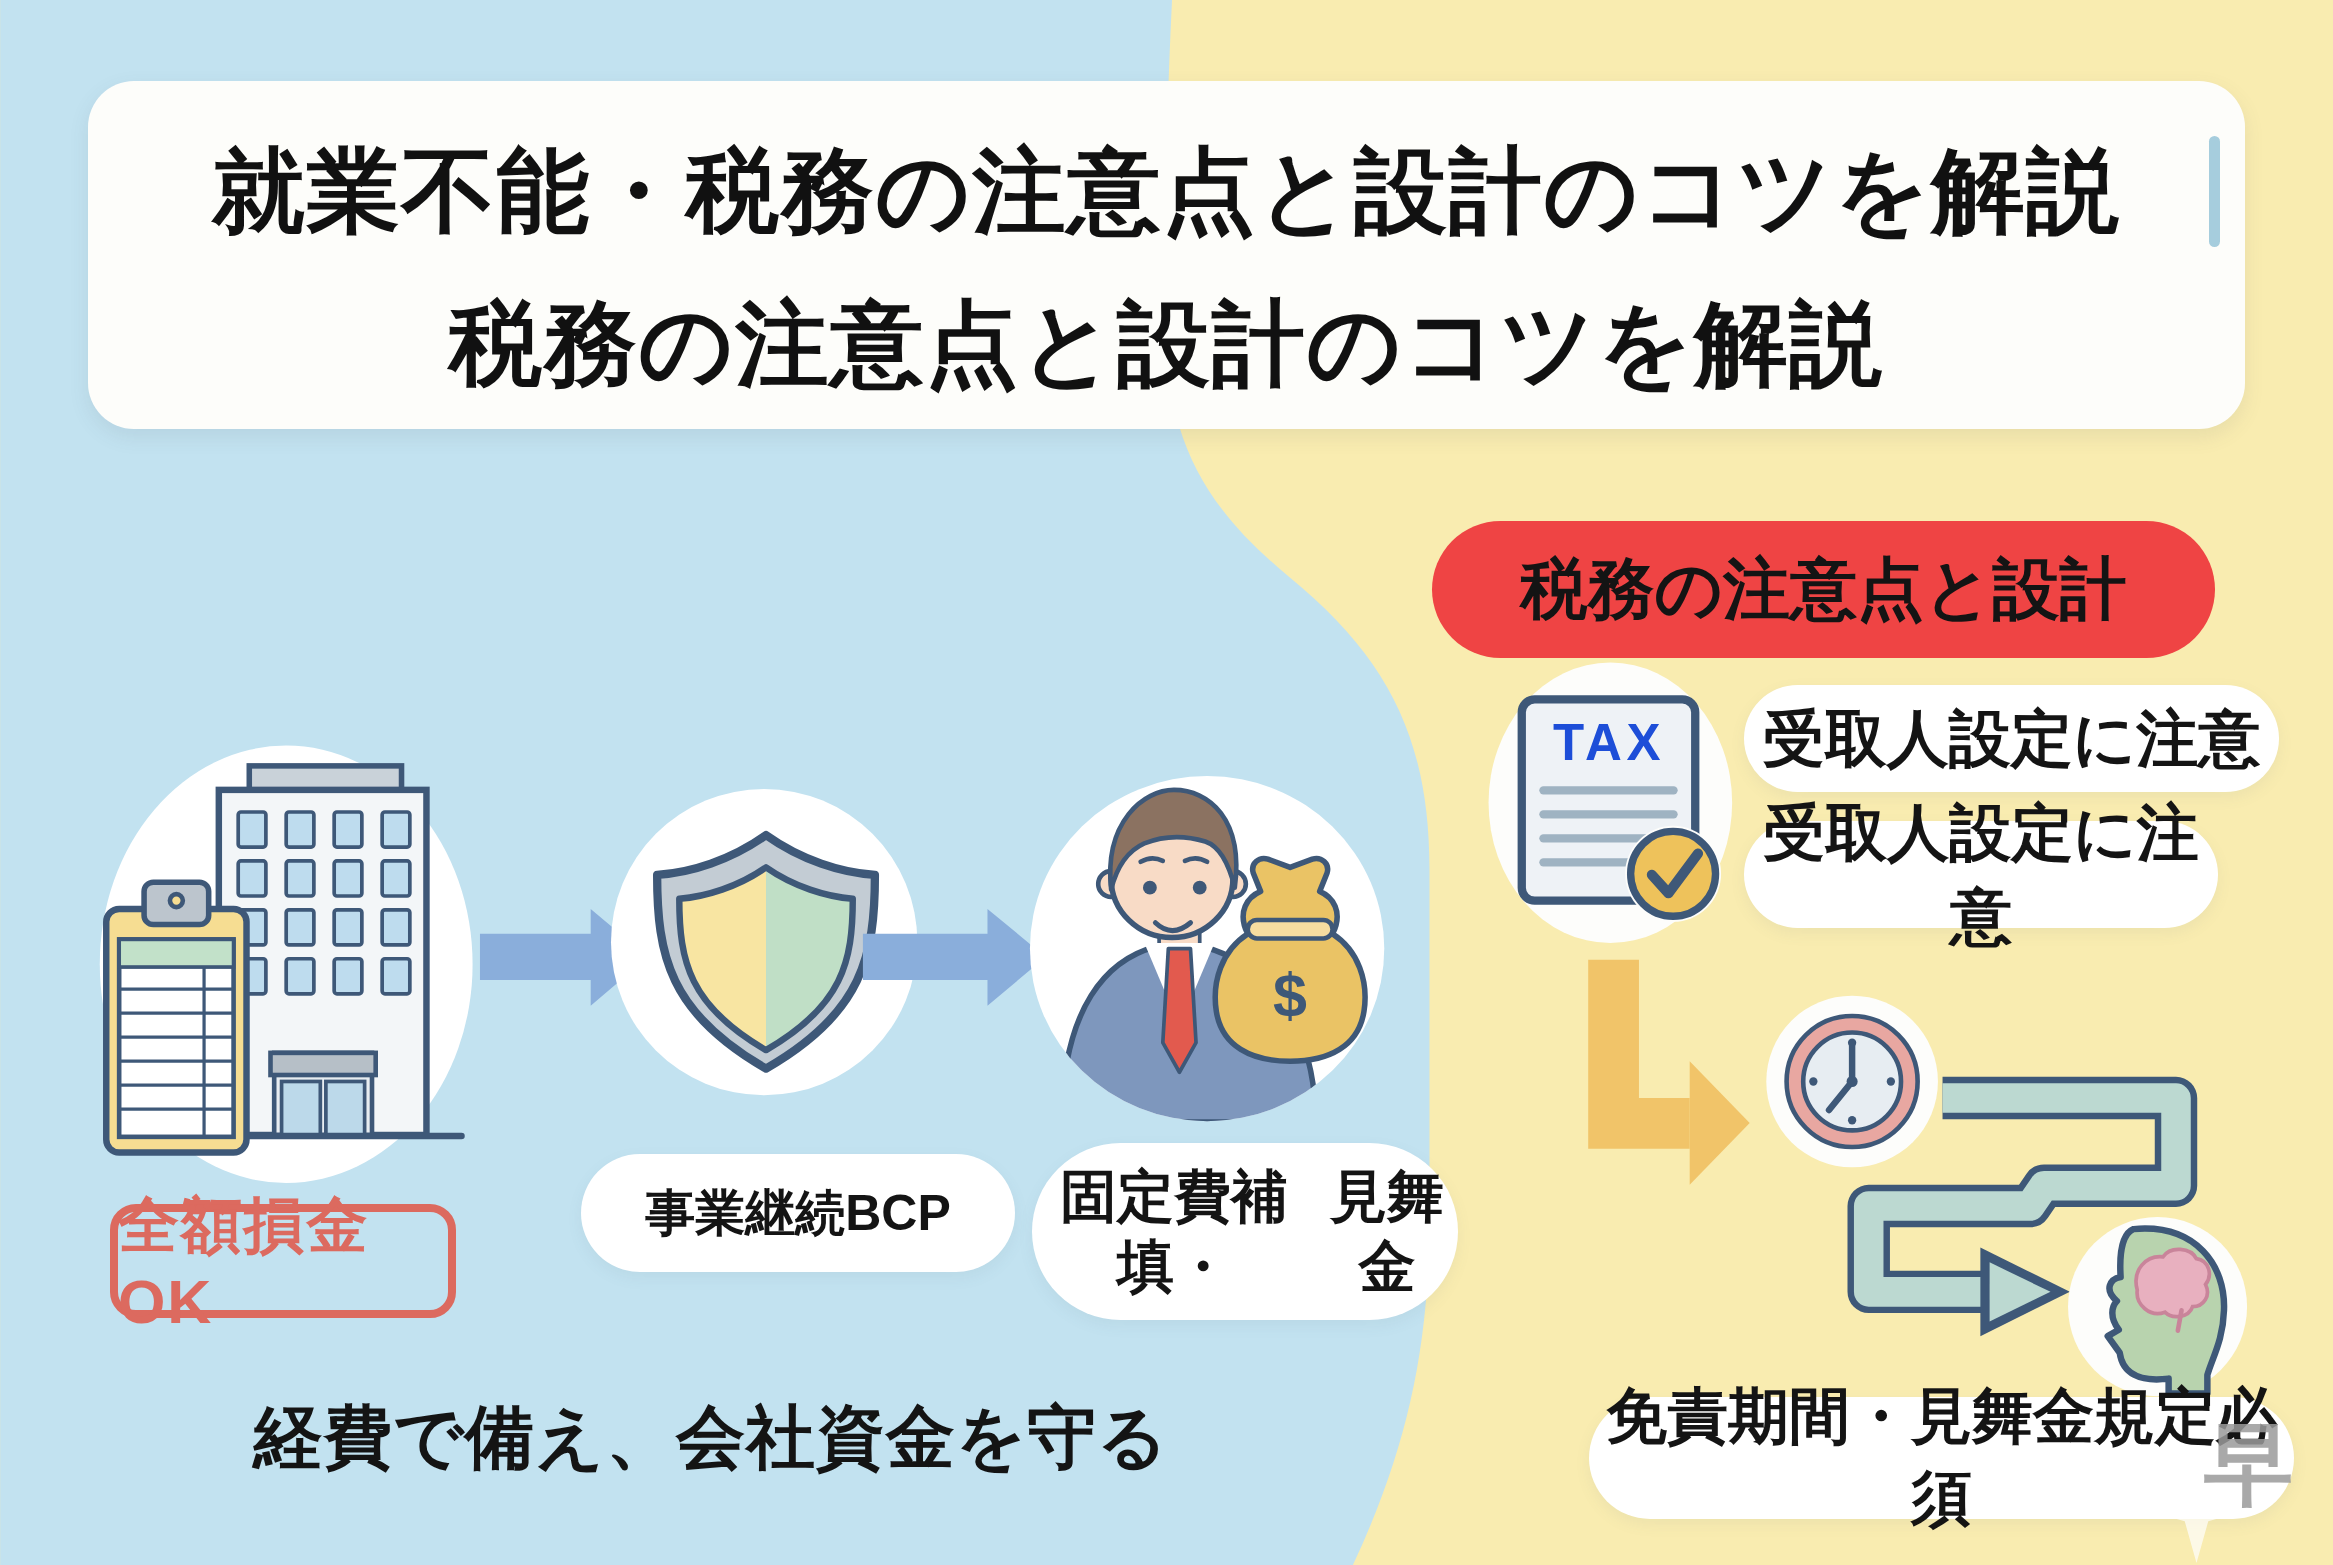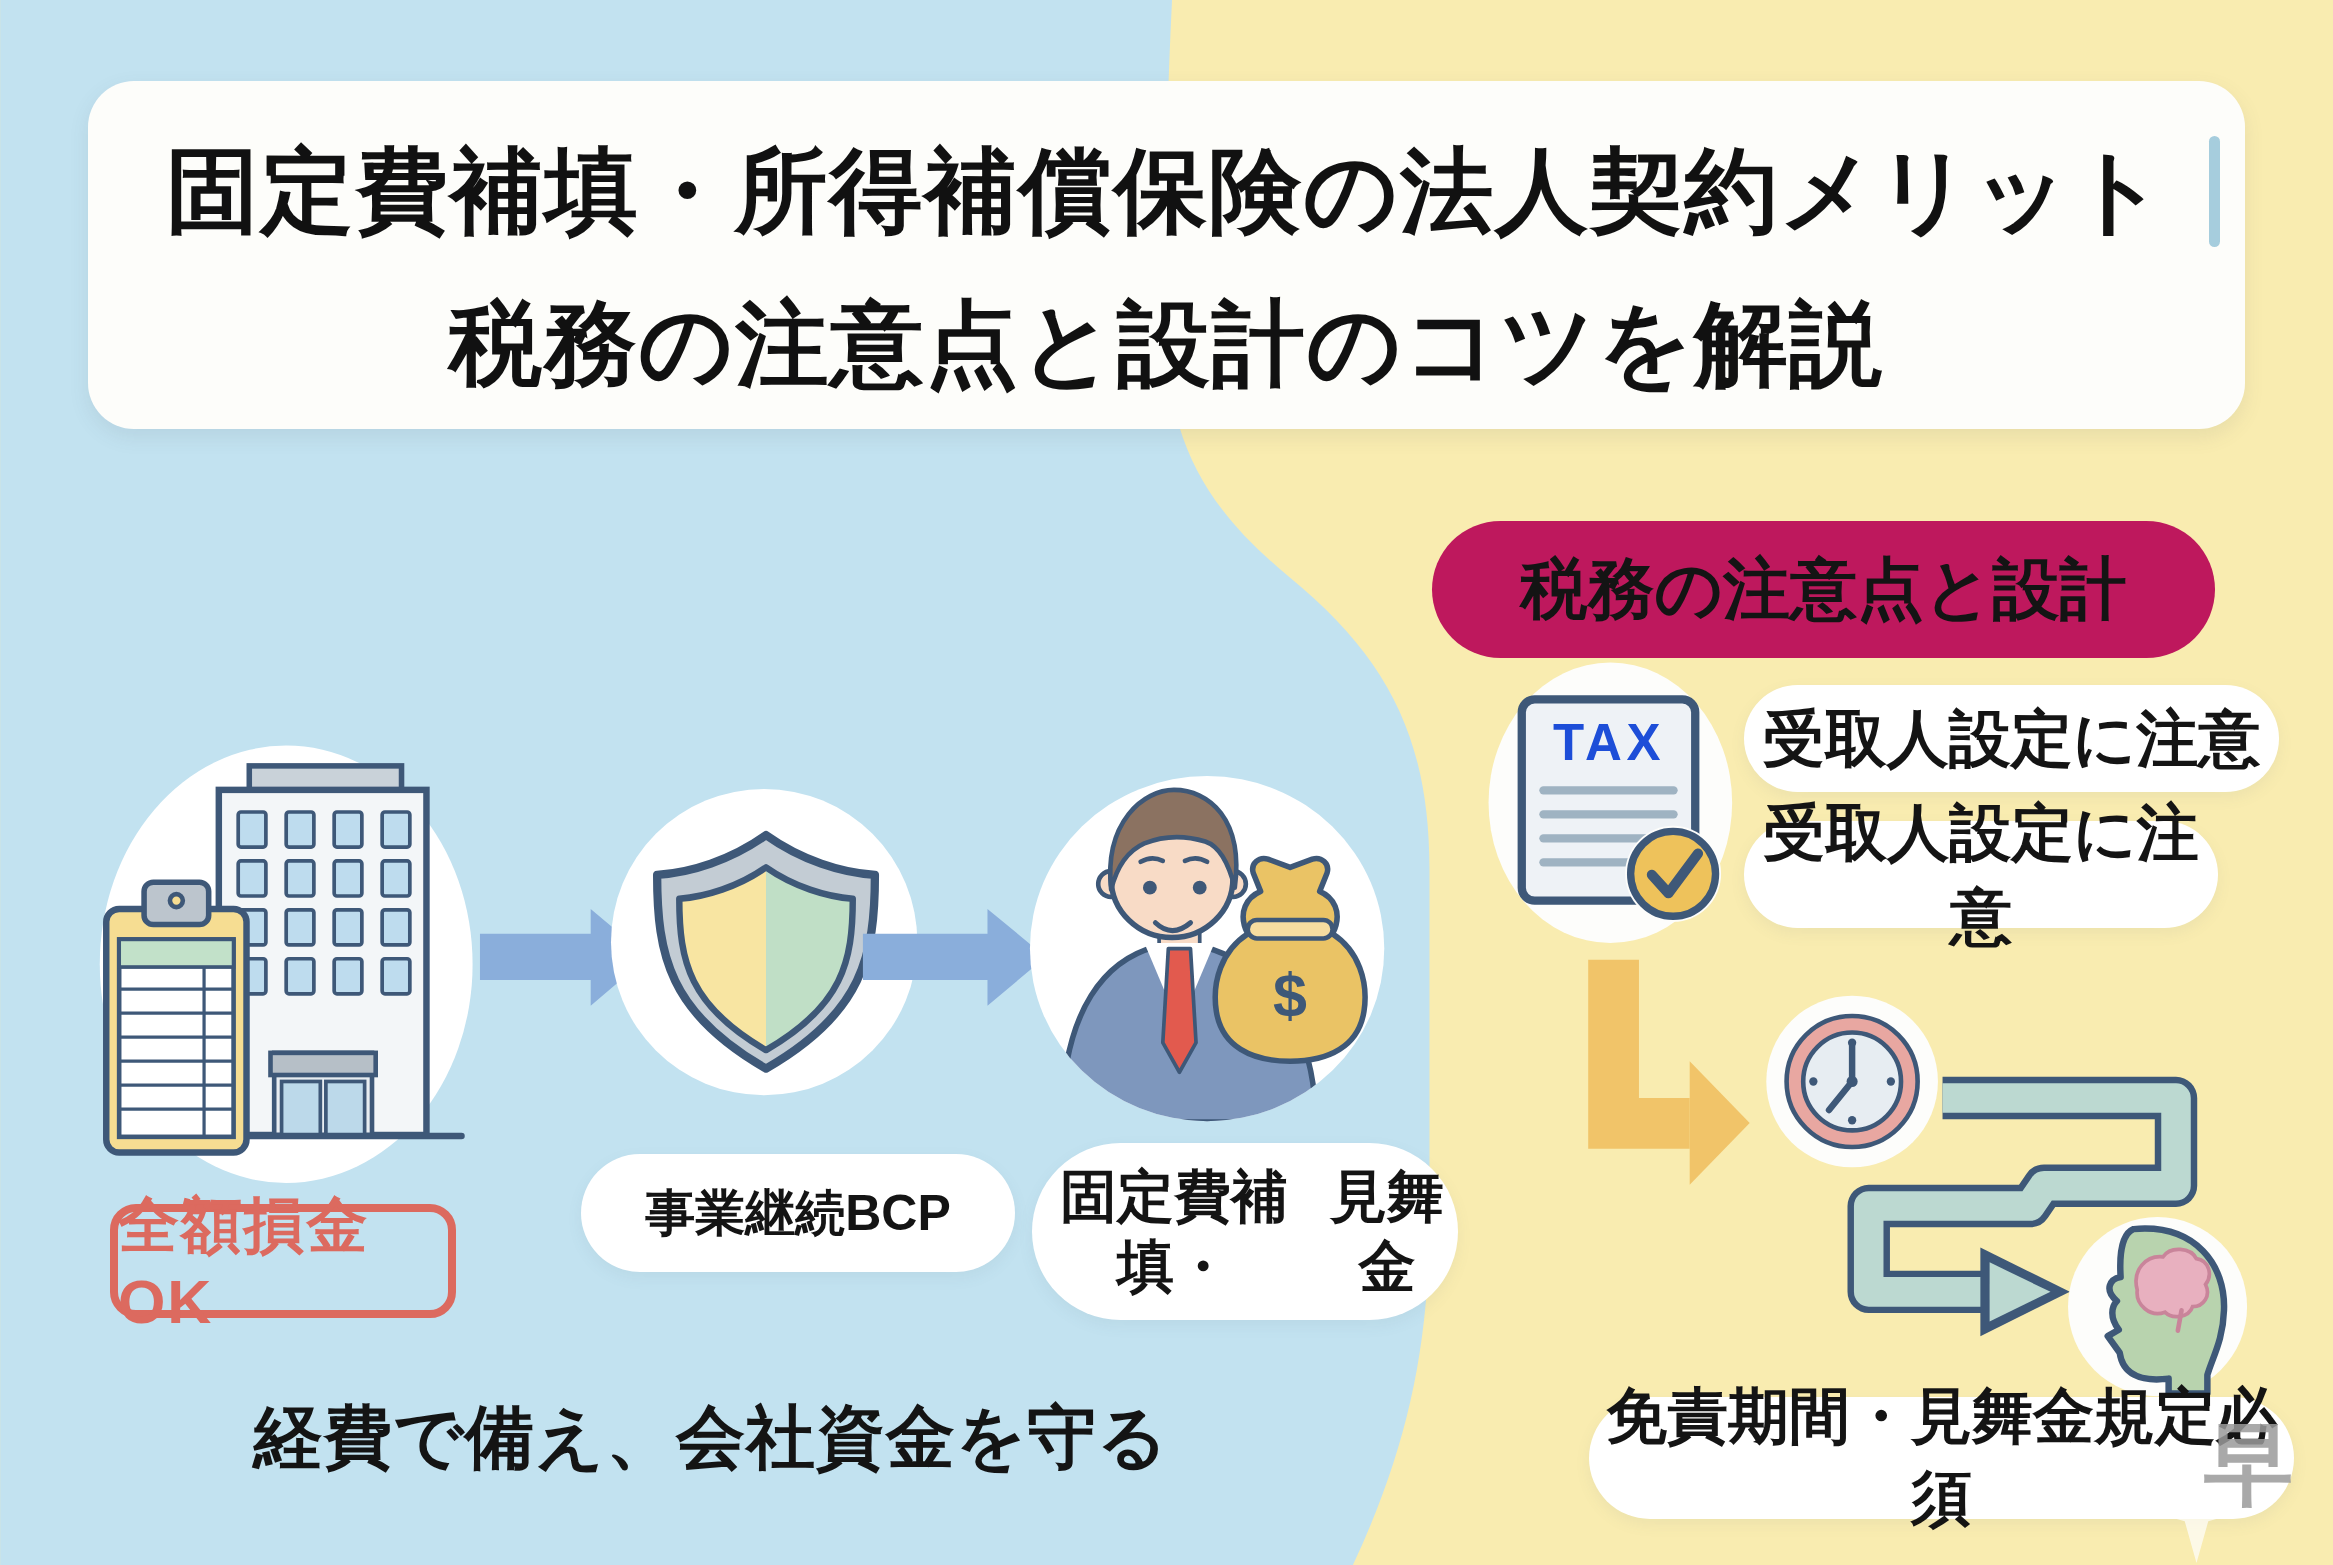--- a/index.html
+++ b/index.html
@@ -16,21 +16,21 @@
   .title-line{position:absolute; left:0; width:2157px; text-align:center;
     font-weight:900; color:#111; font-size:93px; letter-spacing:1.8px;}
   .cursor-bar{position:absolute; left:2121px; top:55px; width:11px; height:111px;
     background:#a6cddd; border-radius:5.5px;}
   .pill{
     position:absolute; background:#ffffff; border-radius:922px;
     display:flex; align-items:center; justify-content:center;
     font-weight:900; color:#141414; text-align:center;
     box-shadow:0 5.5px 14.8px rgba(90,110,130,.08);
   }
-  .pill.yellow{background:#be185d; box-shadow:none;font-family:Liberation Mono, monospace;}
+  .pill.yellow{background:#ef4444; box-shadow:none;font-family:Liberation Mono, monospace;}
   .pill.twoline{line-height:1.22;}
   .badge{
     position:absolute; left:110px; top:1204px; width:346px; height:114px;
     border:8.3px solid #dc6a5f; border-radius:26px; box-sizing:border-box;
     display:flex; align-items:center; justify-content:center;
     color:#dc6a5f; font-weight:900; font-size:61px; letter-spacing:1.8px;
   }
   .tax-label{position:absolute; left:1522px; top:713px; width:174px; text-align:center;
     font-weight:900; font-size:51px; letter-spacing:4.6px; color:#1d4ed8;}
   .dollar{position:absolute; left:1253px; top:960px; width:74px; text-align:center;
@@ -192,21 +192,21 @@
 
     <g>
       <circle cx="2338" cy="1416" r="97" fill="#fdfdfb"></circle>
       <path d="M2312,1332 C2380,1326 2412,1372 2410,1420 C2409,1452 2398,1470 2392,1490 L2392,1510 L2350,1510 L2350,1494 C2318,1498 2300,1488 2297,1466 L2284,1448 L2296,1441 C2286,1428 2288,1416 2294,1410 C2280,1398 2286,1386 2298,1384 C2296,1352 2302,1336 2312,1332 Z" fill="#b8d3ae" stroke="#3e5878" stroke-width="7" stroke-linejoin="round"></path>
       <path d="M2316,1398 C2310,1376 2326,1360 2344,1362 C2352,1350 2374,1352 2380,1364 C2394,1366 2398,1382 2390,1392 C2396,1404 2388,1416 2376,1416 C2372,1428 2354,1430 2346,1422 C2330,1428 2314,1414 2316,1398 Z" fill="#e8b0bf" stroke="#c9849a" stroke-width="4"></path>
       <path d="M2364,1420 L2360,1442" fill="none" stroke="#c9849a" stroke-width="5" stroke-linecap="round"></path>
     </g>
   </svg>
 
   <div class="title-card">
-    <div class="title-line" style="top:48px;">固定費補填・所得補償保険の法人契約メリット</div>
+    <div class="title-line" style="top:48px;">就業不能・税務の注意点と設計のコツを解説</div>
     <div class="title-line" style="top:201px;">税務の注意点と設計のコツを解説</div>
     <div class="cursor-bar"></div>
   </div>
 
 
   <div class="pill yellow" style="left:1432px; top:521px; width:783px; height:137px; font-size:67px;">税務の注意点と設計</div>
 
   <div class="badge">全額損金OK</div>
 
   <div class="pill" style="left:581px; top:1154px; width:434px; height:118px; font-size:50px;">事業継続BCP</div>

